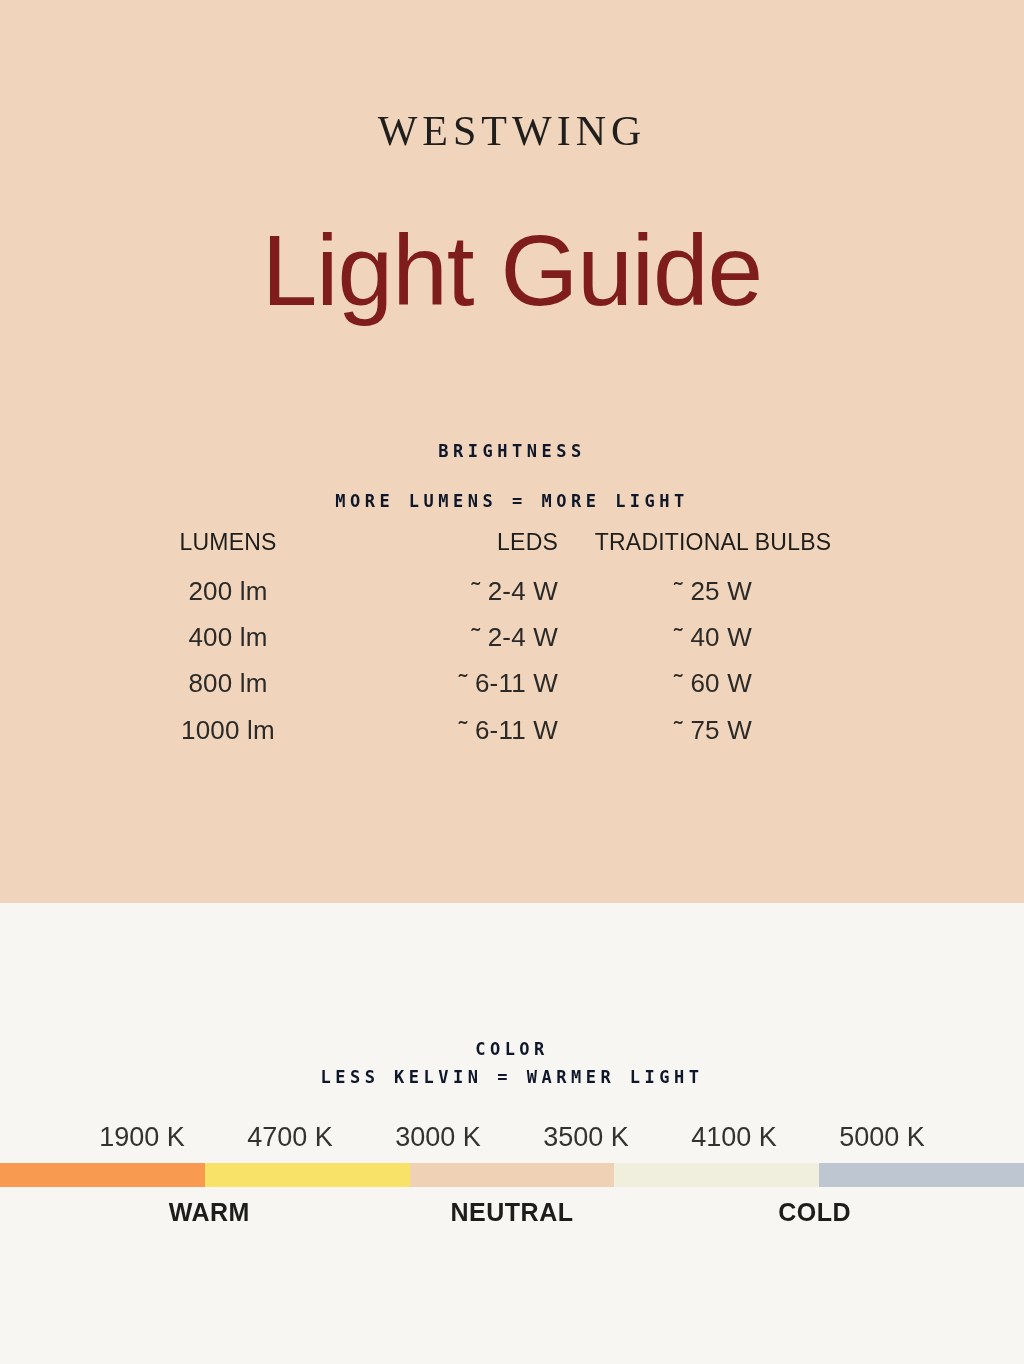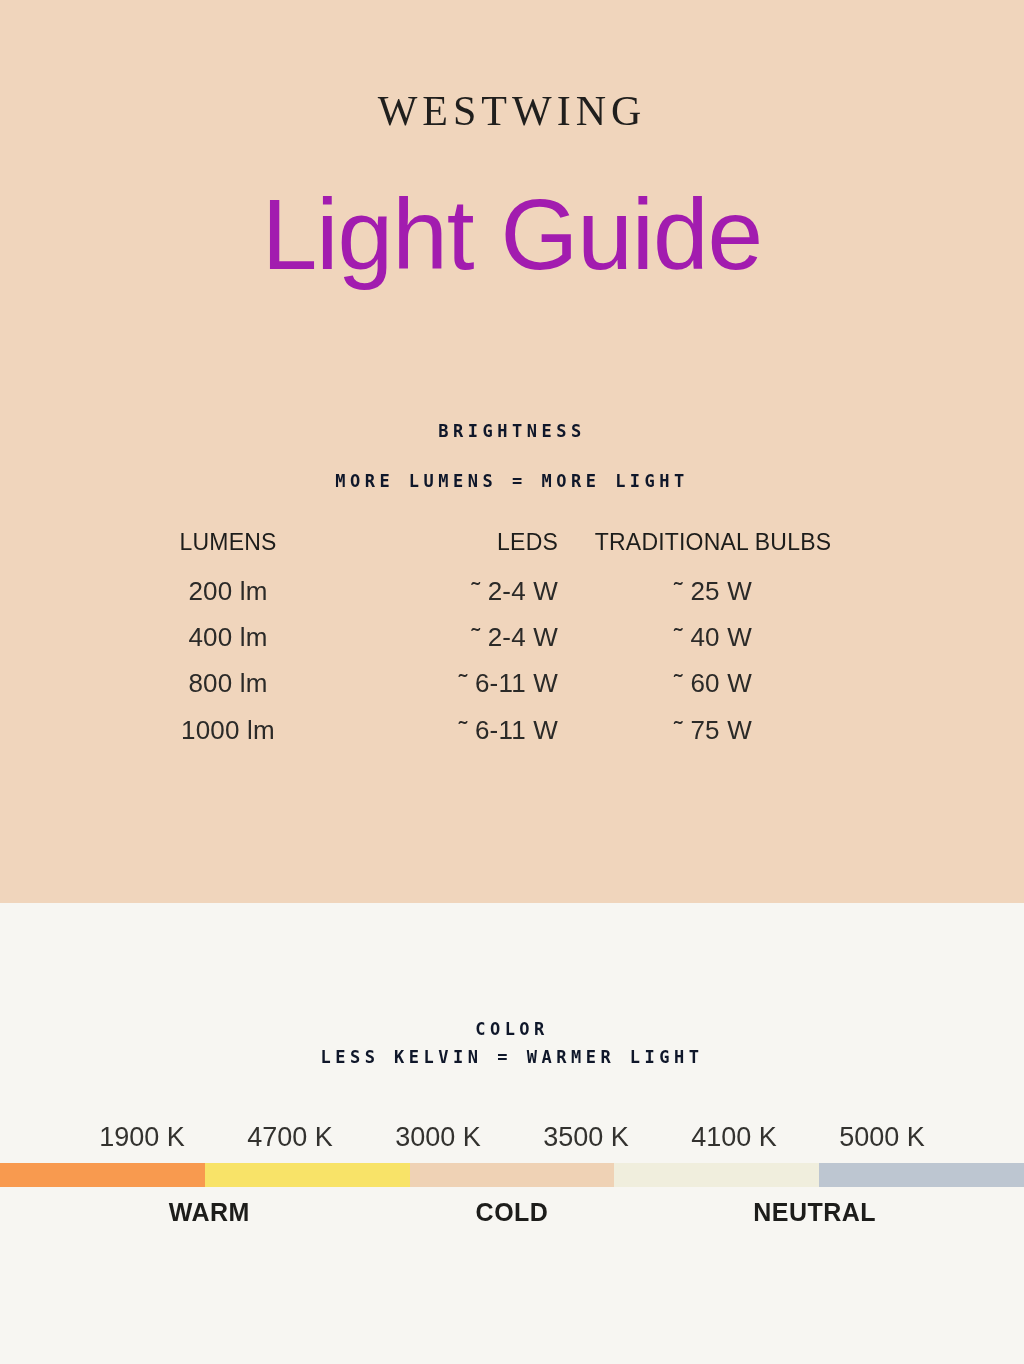--- a/index.html
+++ b/index.html
@@ -7,46 +7,46 @@
   body { font-family: "Liberation Sans", sans-serif; }
   .canvas {
     position: relative;
     width: 1024px;
     height: 1364px;
     margin: 0 auto;
     overflow: hidden;
     background: #f7f6f2;
   }
   .abs { position: absolute; left: 0; right: 0; }
-  .center { text-align: center; }
+  .center { text-align: center; margin-top: 20px; }
 
   
   .section-top {
     position: absolute;
     top: 0; left: 0;
     width: 1024px; height: 903px;
     background: #f0d5bc;
   }
   .brand {
     top: 88px;
     font-family: "Liberation Serif", serif;
     font-weight: 400;
     font-size: 42px;
     line-height: 1.1;
     letter-spacing: 5px;
     color: #201f1d;
   }
   .title {
-    top: 178px;
+    top: 194px;
     font-family: "Liberation Sans", sans-serif;
     font-weight: 400;
     font-size: 100px;
     line-height: 1.12;
     letter-spacing: -1px;
-    color: #a21caf;
+    color: #7f1d1d;
   }
   .mono-heading {
     font-family: "DejaVu Sans Mono", "Liberation Mono", monospace;
     font-weight: 700;
     font-size: 17px;
     line-height: 1.6;
     letter-spacing: 4.5px;
     color: #0f172a;
   }
   .b-heading { top: 418px; }
@@ -186,17 +186,17 @@
   <div class="scale-bar">
     <div class="scale-seg" style="background-color: rgb(248, 154, 79);"></div>
     <div class="scale-seg" style="background-color: rgb(248, 227, 104);"></div>
     <div class="scale-seg" style="background-color: rgb(239, 210, 181);"></div>
     <div class="scale-seg" style="background-color: rgb(240, 238, 221);"></div>
     <div class="scale-seg" style="background-color: rgb(189, 198, 209);"></div>
   </div>
 
   <div class="zone-row">
     <div class="zone-cell">WARM</div>
+    <div class="zone-cell">NEUTRAL</div>
     <div class="zone-cell">COLD</div>
-    <div class="zone-cell">NEUTRAL</div>
   </div>
 
 </div>
 
 </body></html>

